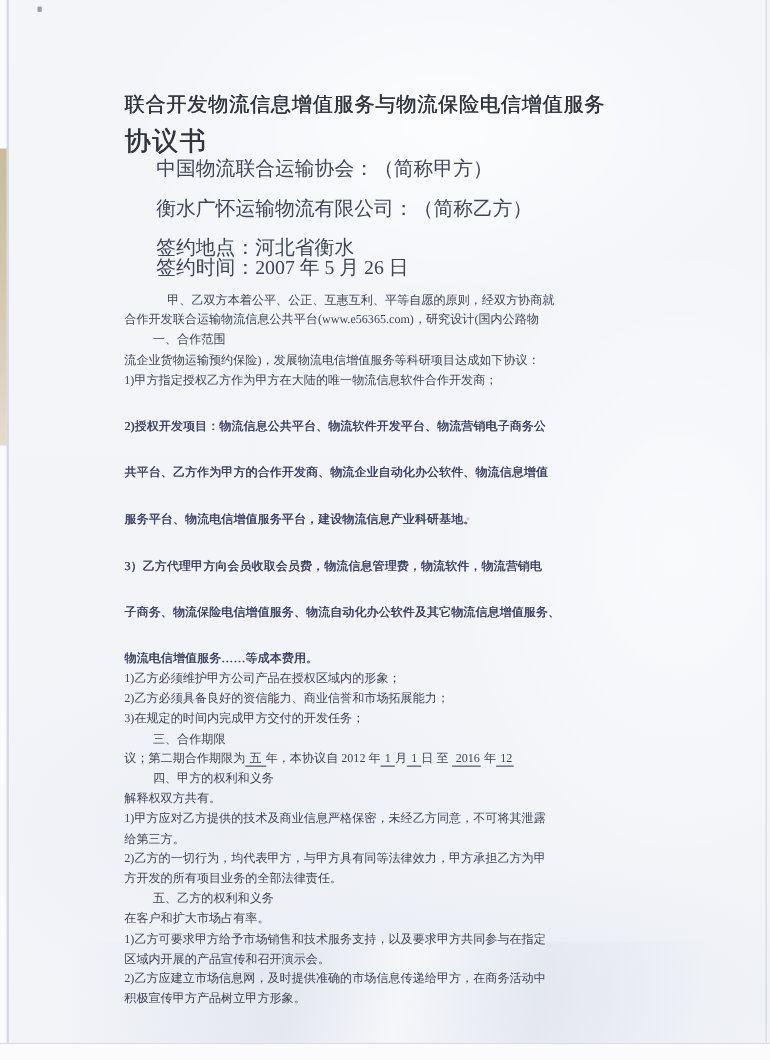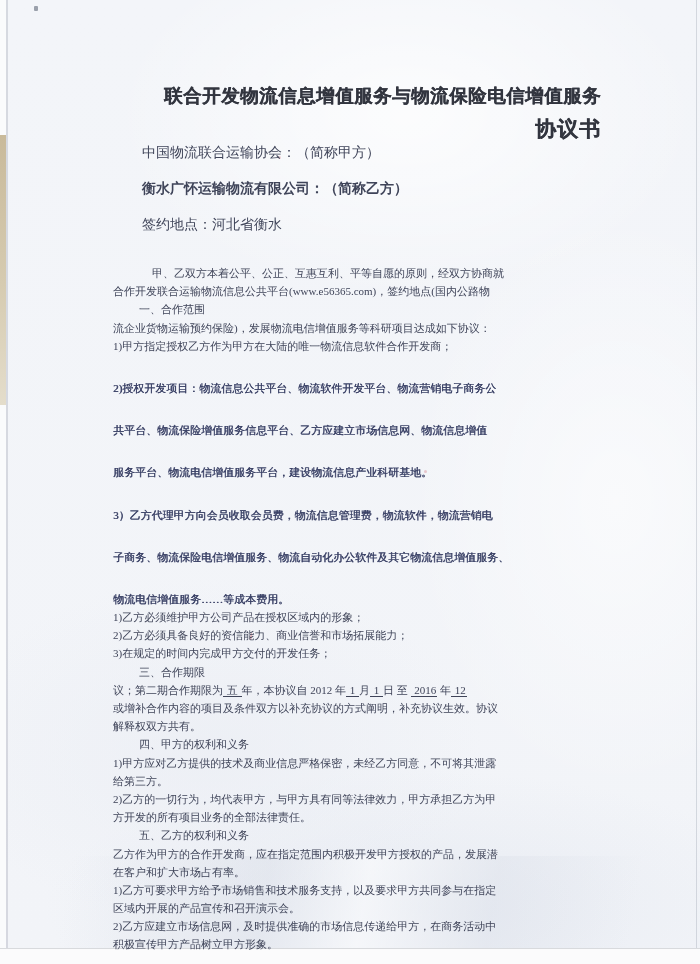--- a/index.html
+++ b/index.html
@@ -27,25 +27,25 @@
   .crease{position:absolute;left:0;top:856px;width:700px;height:92px;
     background:linear-gradient(100deg, rgba(214,219,229,0) 10%, rgba(214,219,229,.38) 38%, rgba(255,255,255,.5) 52%, rgba(214,219,229,.3) 70%, rgba(214,219,229,0) 90%);}
   .speck{position:absolute;border-radius:1px;}
   .speck.gray{left:34px;top:6px;width:4px;height:5px;background:#9aa0ab;}
   .speck.pink1{left:250px;top:633px;width:2px;height:7px;background:rgba(205,110,120,.45);transform:rotate(12deg);}
   .speck.pink2{left:424px;top:470px;width:3px;height:3px;background:rgba(210,120,130,.38);border-radius:50%;}
   .speck.pink3{left:278px;top:156px;width:3px;height:3px;background:rgba(210,120,130,.32);border-radius:50%;}
 
   
   .ink{color:#3f4459;}
-  .title-wrap{position:absolute;left:113px;width:488px;text-align:right;color:#32353f;font-weight:bold;}
+  .title-wrap{position:absolute;left:113px;width:488px;text-align:left;color:#32353f;font-weight:normal;}
   #title1{top:84px;font-size:18.5px;line-height:24px;letter-spacing:.5px;text-shadow:.4px 0 0 currentColor;}
-  #title2{top:117px;font-size:21px;line-height:24px;letter-spacing:1px;text-shadow:.4px 0 0 currentColor;}
-  .hline{position:absolute;left:142px;font-size:14px;line-height:18px;white-space:nowrap;}
-  #party-a{top:144px;} #party-b{top:180px;font-weight:bold;} #sign-place{top:216px;} #sign-time{top:234px;}
+  #title2{top:117px;font-size:24px;line-height:24px;letter-spacing:1px;text-shadow:.4px 0 0 currentColor;}
+  .hline{position:absolute;left:142px;font-size:18px;line-height:18px;white-space:nowrap;}
+  #party-a{top:144px;} #party-b{top:180px;} #sign-place{top:216px;} #sign-time{top:234px;}
 
   .doc-body{position:absolute;left:113px;top:264px;width:490px;font-size:11px;}
   .line{line-height:18.2px;height:18.2px;white-space:nowrap;}
   .line.heading{padding-left:26px;}
   .line.indent-para{padding-left:39px;}
   .line.heavy{color:#3a4166;text-shadow:.4px 0 0 currentColor;margin-top:24px;}
   .u{border-bottom:1.4px solid currentColor;padding:0 1px;}
 </style>
 </head>
 <body>
@@ -62,47 +62,46 @@
   <div class="speck pink1"></div>
   <div class="speck pink2"></div>
   <div class="speck pink3"></div>
 
   <div id="title1" class="title-wrap">联合开发物流信息增值服务与物流保险电信增值服务</div>
   <div id="title2" class="title-wrap">协议书</div>
 
   <div id="party-a" class="hline ink">中国物流联合运输协会：（简称甲方）</div>
   <div id="party-b" class="hline ink">衡水广怀运输物流有限公司：（简称乙方）</div>
   <div id="sign-place" class="hline ink">签约地点：河北省衡水</div>
+  <div id="sign-time" class="hline ink">签约时间：2007 年 5 月 26 日</div>
 
   <div class="doc-body ink">
       <div class="line indent-para">甲、乙双方本着公平、公正、互惠互利、平等自愿的原则，经双方协商就</div>
-      <div class="line">合作开发联合运输物流信息公共平台(www.e56365.com)，签约地点(国内公路物</div>
+      <div class="line">合作开发联合运输物流信息公共平台(www.e56365.com)，研究设计(国内公路物</div>
       <div class="line heading">一、合作范围</div>
       <div class="line">流企业货物运输预约保险)，发展物流电信增值服务等科研项目达成如下协议：</div>
       <div class="line">1)甲方指定授权乙方作为甲方在大陆的唯一物流信息软件合作开发商；</div>
       <div class="line heavy">2)授权开发项目：物流信息公共平台、物流软件开发平台、物流营销电子商务公</div>
-      <div class="line heavy">共平台、物流保险增值服务信息平台、乙方应建立市场信息网、物流信息增值</div>
+      <div class="line heavy">共平台、乙方作为甲方的合作开发商、物流企业自动化办公软件、物流信息增值</div>
       <div class="line heavy">服务平台、物流电信增值服务平台，建设物流信息产业科研基地。</div>
       <div class="line heavy">3）乙方代理甲方向会员收取会员费，物流信息管理费，物流软件，物流营销电</div>
       <div class="line heavy">子商务、物流保险电信增值服务、物流自动化办公软件及其它物流信息增值服务、</div>
       <div class="line heavy">物流电信增值服务……等成本费用。</div>
       <div class="line">1)乙方必须维护甲方公司产品在授权区域内的形象；</div>
       <div class="line">2)乙方必须具备良好的资信能力、商业信誉和市场拓展能力；</div>
       <div class="line">3)在规定的时间内完成甲方交付的开发任务；</div>
       <div class="line heading">三、合作期限</div>
       <div class="line"><span>议；第二期合作期限为</span><span class="u">&nbsp;五&nbsp;</span><span>年，本协议自 2012 年</span><span class="u">&nbsp;1&nbsp;</span><span>月</span><span class="u">&nbsp;1&nbsp;</span><span>日 至 </span><span class="u">&nbsp;2016</span><span> 年</span><span class="u">&nbsp;12</span></div>
-      <div class="line">或增补合作内容的项目及条件双方以补充协议的方式阐明，补充协议生效。协议</div>
+      <div class="line heading">四、甲方的权利和义务</div>
       <div class="line">解释权双方共有。</div>
-      <div class="line heading">四、甲方的权利和义务</div>
       <div class="line">1)甲方应对乙方提供的技术及商业信息严格保密，未经乙方同意，不可将其泄露</div>
       <div class="line">给第三方。</div>
       <div class="line">2)乙方的一切行为，均代表甲方，与甲方具有同等法律效力，甲方承担乙方为甲</div>
       <div class="line">方开发的所有项目业务的全部法律责任。</div>
       <div class="line heading">五、乙方的权利和义务</div>
-      <div class="line">乙方作为甲方的合作开发商，应在指定范围内积极开发甲方授权的产品，发展潜</div>
       <div class="line">在客户和扩大市场占有率。</div>
       <div class="line">1)乙方可要求甲方给予市场销售和技术服务支持，以及要求甲方共同参与在指定</div>
       <div class="line">区域内开展的产品宣传和召开演示会。</div>
       <div class="line">2)乙方应建立市场信息网，及时提供准确的市场信息传递给甲方，在商务活动中</div>
       <div class="line">积极宣传甲方产品树立甲方形象。</div>
     </div>
 
 </div>
 
 </body></html>

